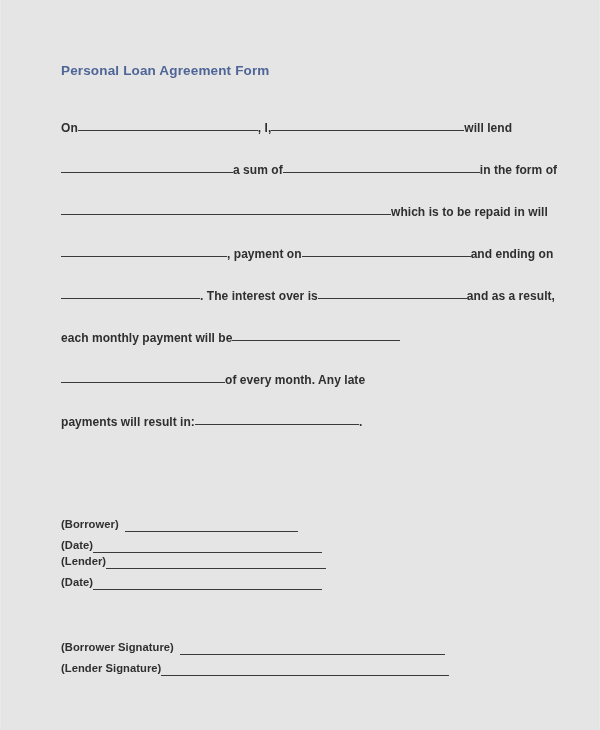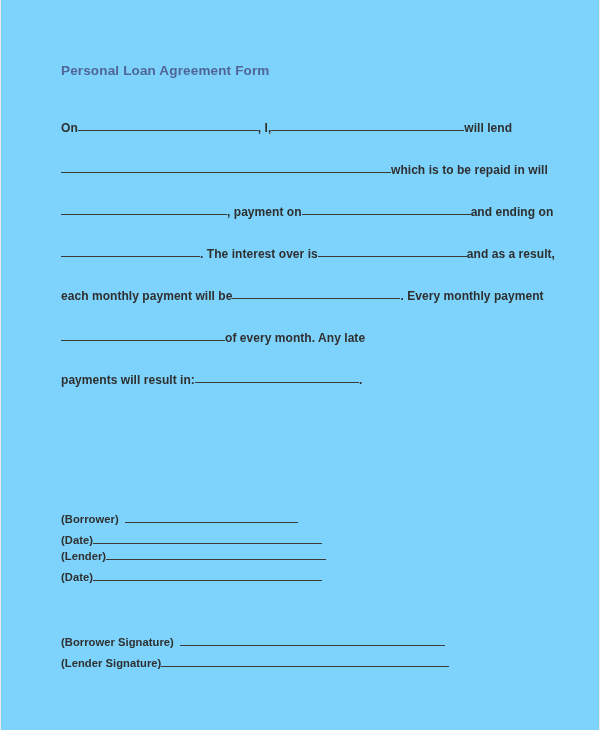--- a/index.html
+++ b/index.html
@@ -14,21 +14,21 @@
     font-family: "Liberation Sans", sans-serif;
     -webkit-font-smoothing: antialiased;
   }
 
   
   #page {
     position: relative;
     box-sizing: border-box;
     width: 600px;
     height: 730px;
-    background: #7dd3fc;
+    background: #e5e5e5;
     border-left: 1px solid #e9e9ec;
     border-right: 1px solid #e9e9ec;
     overflow: hidden;
   }
 
   
   .doc-title {
     position: absolute;
     left: 60px;
     top: 63px;
@@ -74,21 +74,21 @@
     position: absolute;
     left: 60px;
     width: 504px;
   }
   .sig-group-1 { top: 511px; }
   .sig-group-2 { top: 548px; }
   .sig-group-3 { top: 634px; }
 
   .sig-line {
     display: flex;
-    align-items: flex-start;
+    align-items: flex-end;
     height: 21px;
     line-height: 16px;
     font-size: 11.2px;
     font-weight: bold;
     color: #2f2f2f;
     letter-spacing: 0.05px;
     white-space: nowrap;
   }
   .sig-line .label { display: inline-block; }
   .sig-line .sig-rule {
@@ -107,39 +107,44 @@
 
   <div class="body-block">
       <div class="body-line">
         <span class="txt">On</span>
         <span class="rule" style="width: 180px;"></span>
         <span class="txt">, I,</span>
         <span class="rule" style="width: 193px;"></span>
         <span class="txt">will lend</span>
       </div>
       <div class="body-line">
+        <span class="rule" style="width: 172px;"></span>
+        <span class="txt">a sum of</span>
+        <span class="rule" style="width: 197px;"></span>
+        <span class="txt">in the form of</span>
+      </div>
+      <div class="body-line">
         <span class="rule" style="width: 330px;"></span>
         <span class="txt">which is to be repaid in will</span>
       </div>
       <div class="body-line">
         <span class="rule" style="width: 166px;"></span>
         <span class="txt">, payment on</span>
         <span class="rule" style="width: 169px;"></span>
         <span class="txt">and ending on</span>
       </div>
       <div class="body-line">
         <span class="rule" style="width: 139px;"></span>
         <span class="txt">. The interest over is</span>
         <span class="rule" style="width: 149px;"></span>
         <span class="txt">and as a result,</span>
       </div>
       <div class="body-line">
         <span class="txt">each monthly payment will be</span>
         <span class="rule" style="width: 168px;"></span>
-        <span class="txt">. Every monthly payment</span>
       </div>
       <div class="body-line">
         <span class="rule" style="width: 164px;"></span>
         <span class="txt">of every month. Any late</span>
       </div>
       <div class="body-line">
         <span class="txt">payments will result in:</span>
         <span class="rule" style="width: 164px;"></span>
         <span class="txt">.</span>
       </div>

